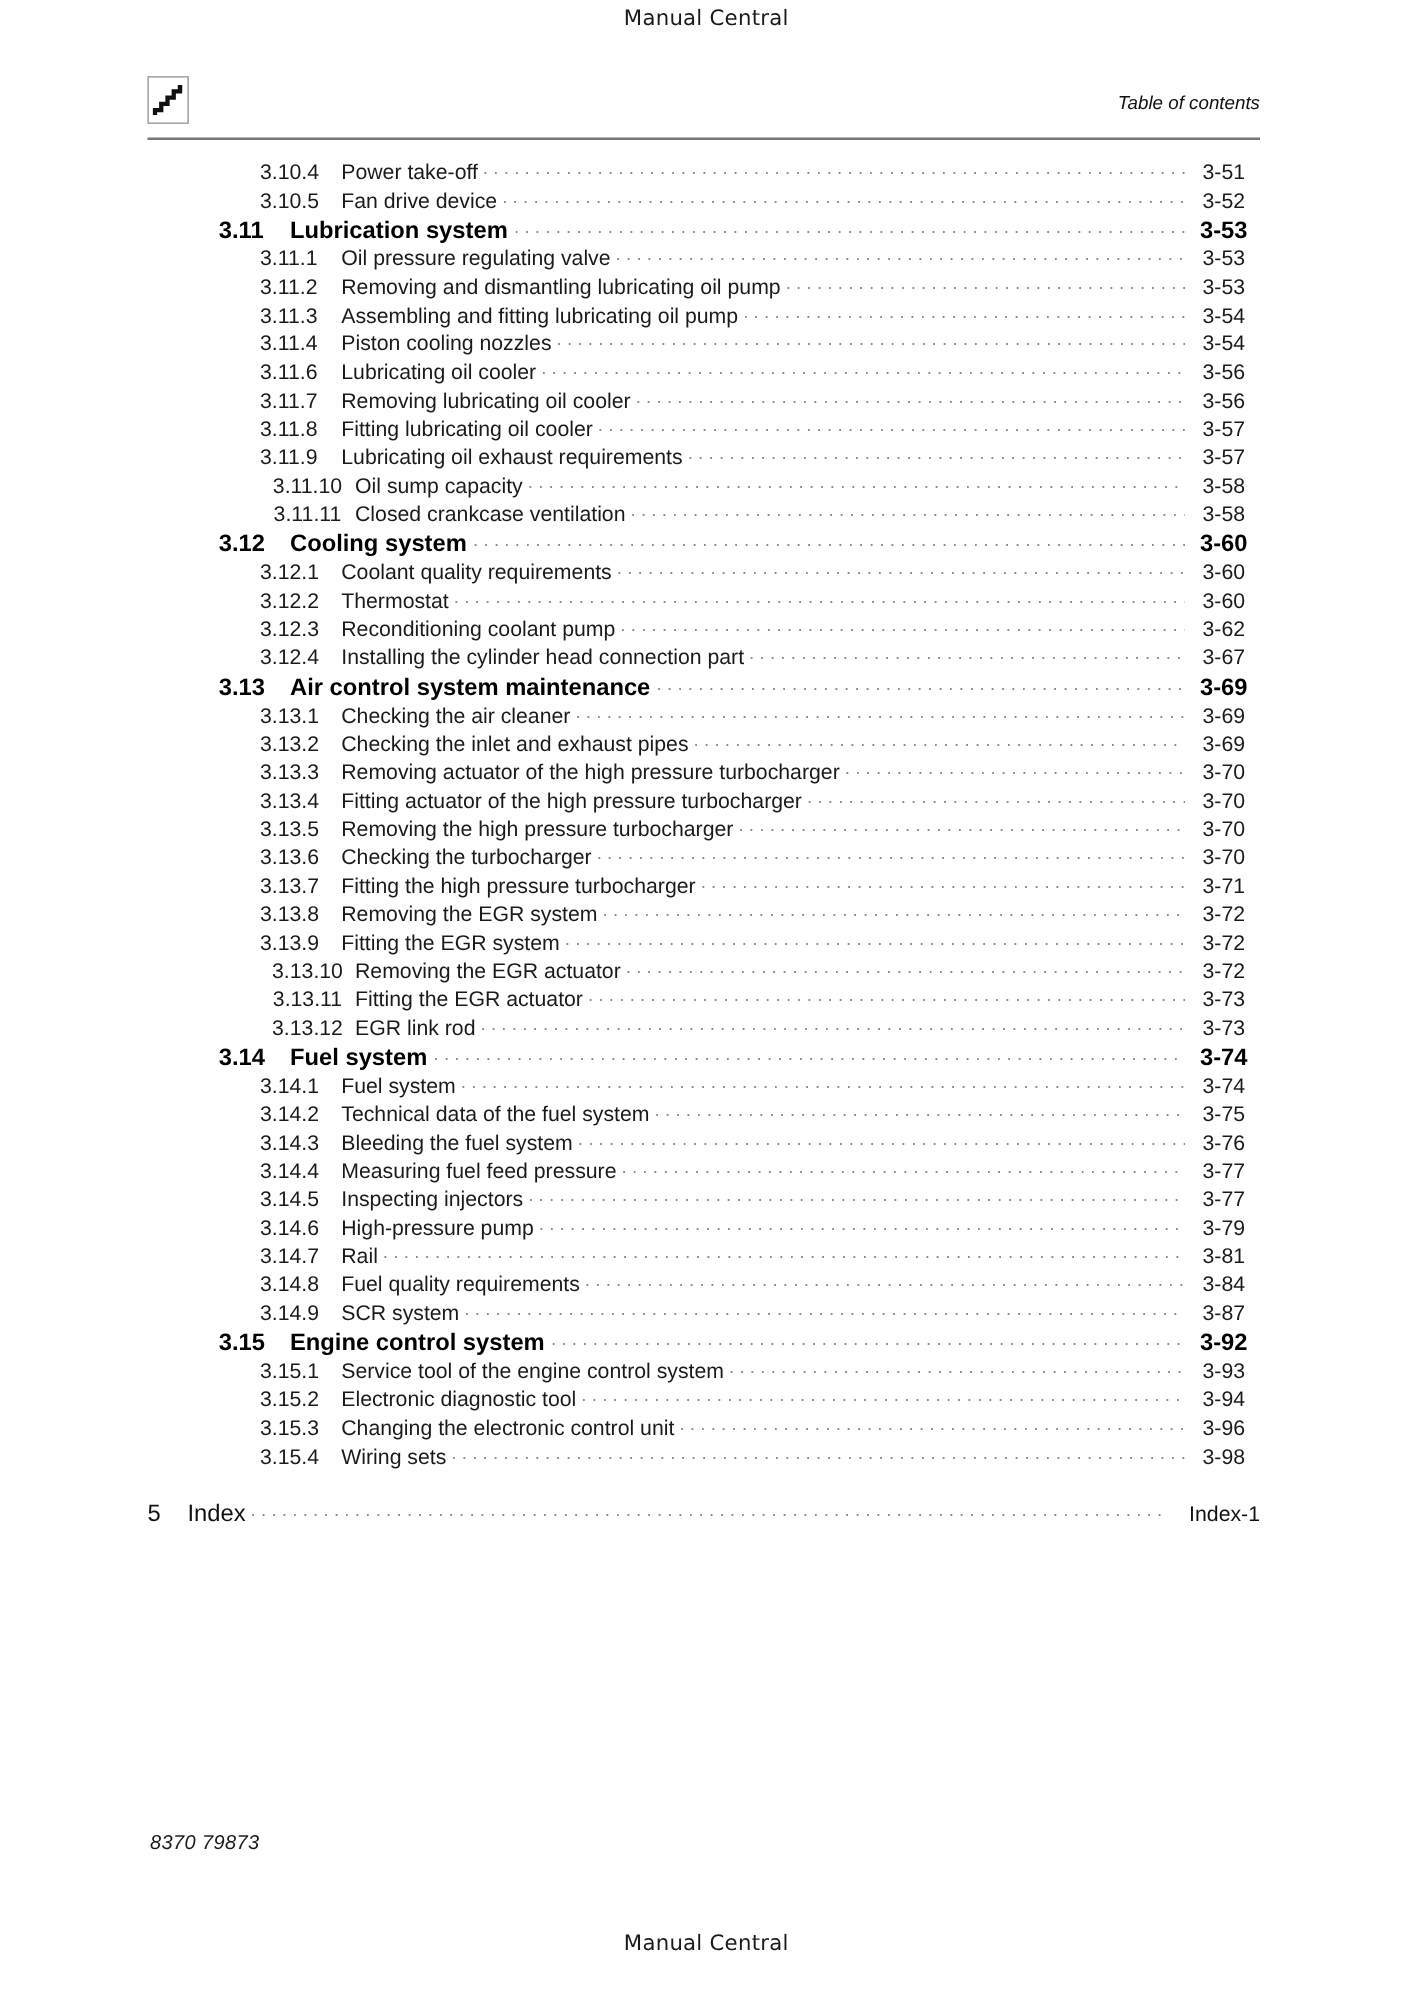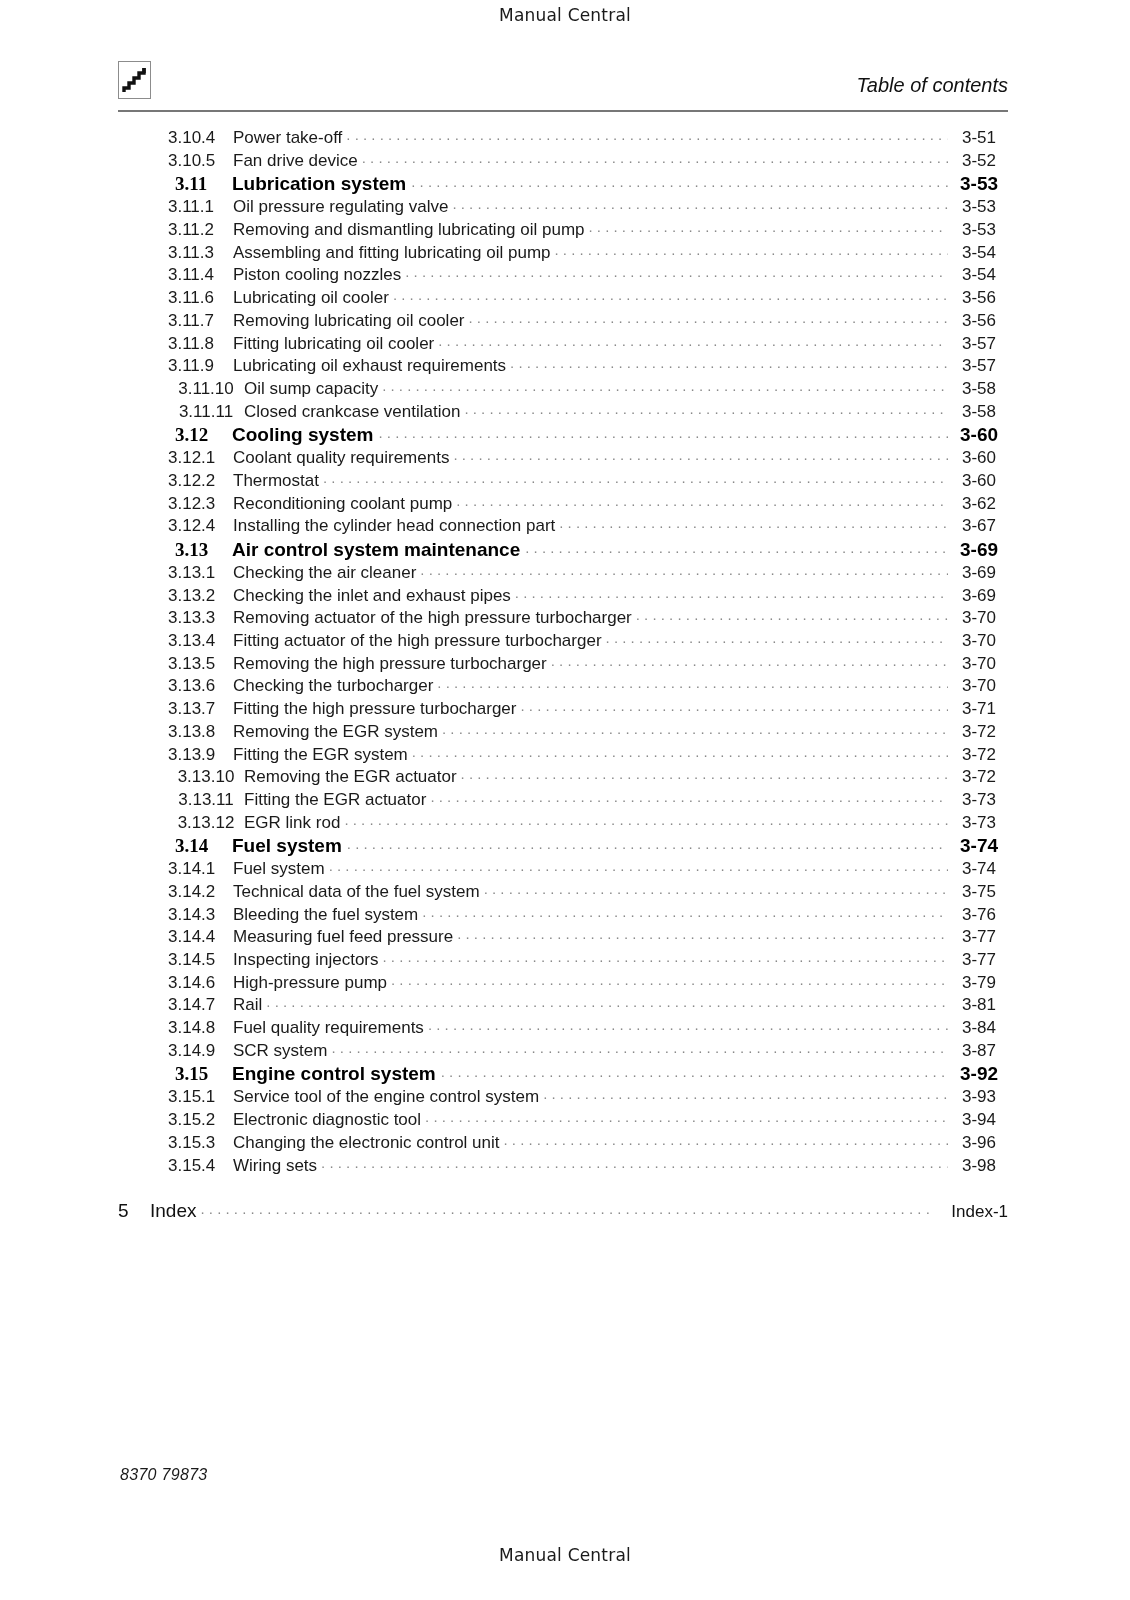--- a/index.html
+++ b/index.html
@@ -48,21 +48,21 @@
     box-sizing: border-box;
     background: #ffffff;
   }
   .logo-box svg { display: block; }
   .header-title {
     position: absolute;
     right: 0;
     top: 16px;
     font-family: "Liberation Sans", sans-serif;
     font-style: italic;
-    font-size: 20px;
+    font-size: 15px;
     color: #111111;
     white-space: nowrap;
   }
   .header-rule {
     position: absolute;
     left: 118px;
     top: 110px;
     width: 890px;
     height: 2px;
     background: #777777;
@@ -113,27 +113,27 @@
     text-align: center;
   }
 
   
   .lvl1 {
     font-weight: bold;
     font-size: 19px;
     color: #000000;
     height: 24px;
   }
-  .lvl1 .num   { width: 57px; margin-left: 57px; font-family: Liberation Serif, serif; }
+  .lvl1 .num   { width: 57px; margin-left: 57px; }
   .lvl1 .leader { margin-left: 5px; }
   .lvl1 .leader::before { color: #8a8a8a; font-weight: normal; font-size: 15px; }
   .lvl1 .page  { width: 58px; }
 
   
-  .lvl2 .num   { width: 65px; margin-left: 50px; }
+  .lvl2 .num   { width: 65px; margin-left: 90px; }
   .lvl2.wide .num { width: 76px; text-align: center; }
   .lvl2 .page  { width: 58px; }
 
   
   .idx-row {
     display: flex;
     align-items: baseline;
     font-size: 19px;
     color: #111111;
     white-space: nowrap;

